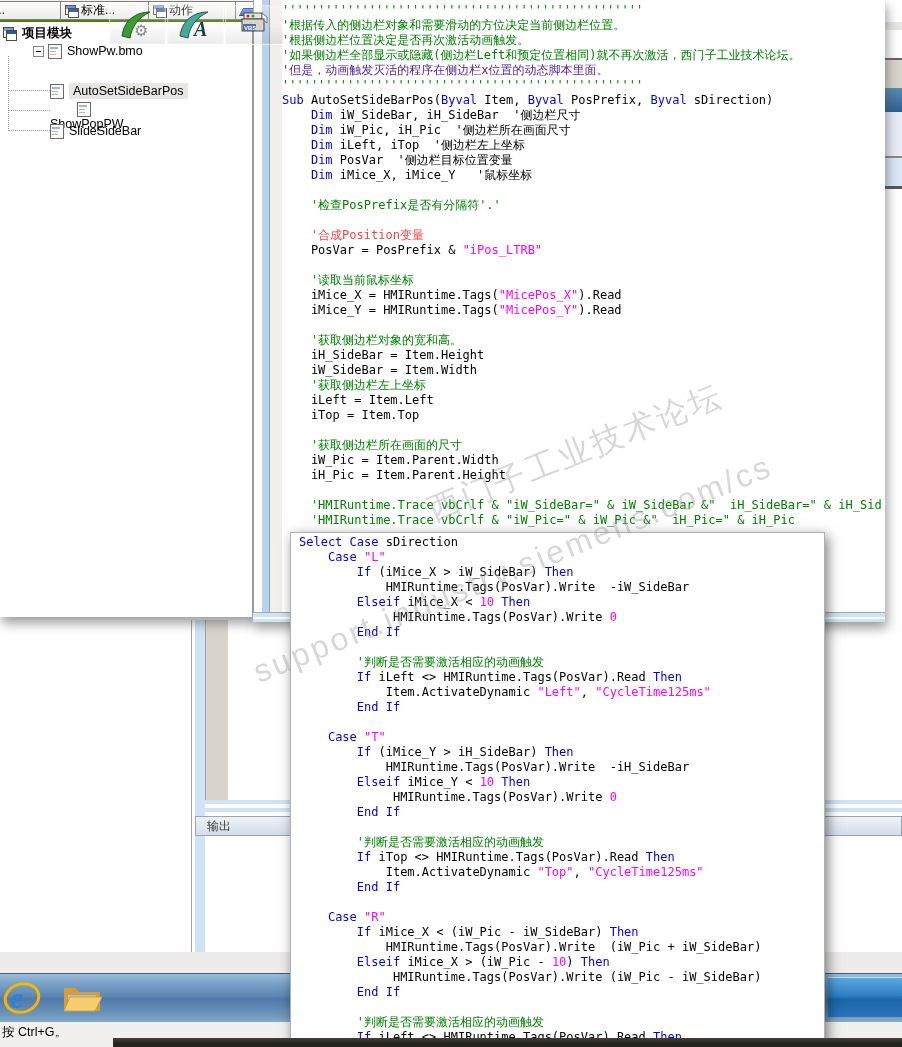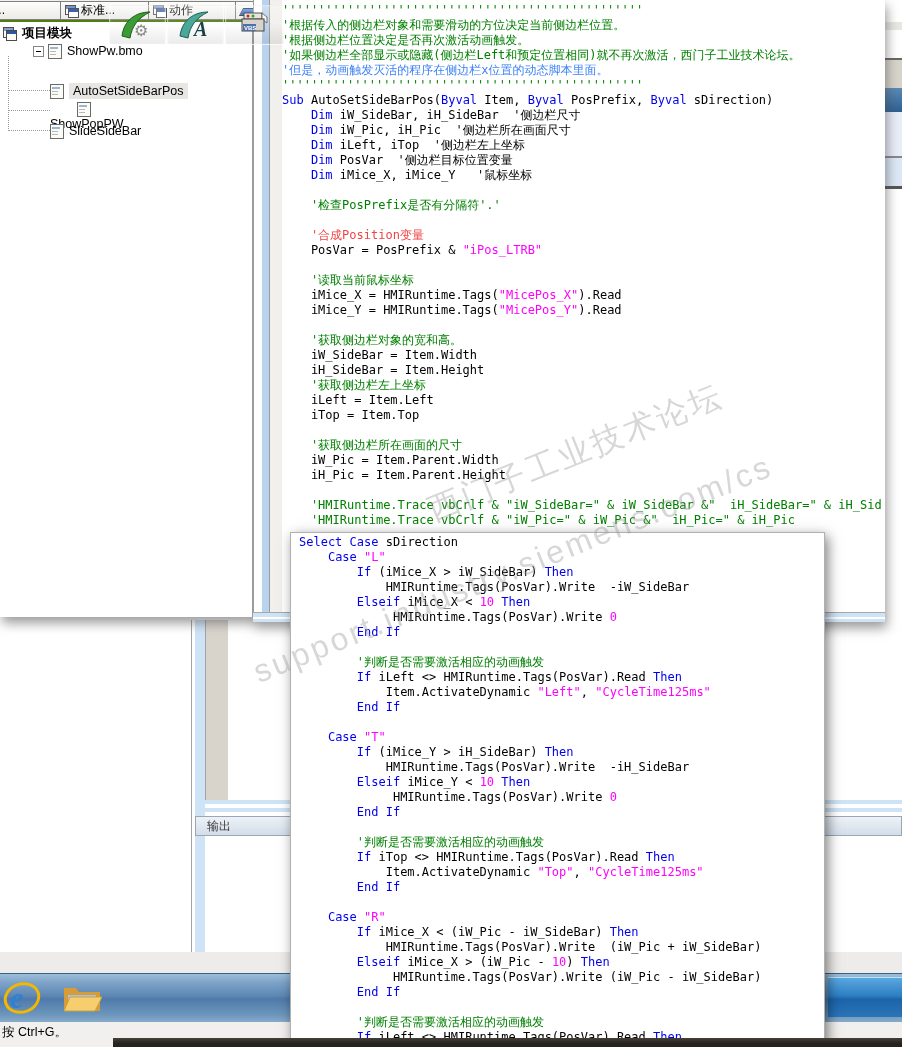--- a/index.html
+++ b/index.html
@@ -169,41 +169,41 @@
 
   <div id="editor-area">
     <div class="abs" style="left:0;top:0;width:1px;height:622px;background:#9c9c9c;"></div>
     <div class="abs" style="left:9px;top:0;width:7px;height:622px;background:#b9d3ee;border-right:1px solid #9c9c9c;"></div>
     <div class="abs" style="left:17px;top:0;width:12px;height:612px;background:#f2f0ec;"></div>
     <div id="main-code" class="code">
         <div class="cl"><span style="color:#008000">''''''''''''''''''''''''''''''''''''''''''''''''''</span></div>
         <div class="cl"><span style="color:#008000">'根据传入的侧边栏对象和需要滑动的方位决定当前侧边栏位置。</span></div>
         <div class="cl"><span style="color:#008000">'根据侧边栏位置决定是否再次激活动画触发。</span></div>
         <div class="cl"><span style="color:#008000">'如果侧边栏全部显示或隐藏(侧边栏Left和预定位置相同)就不再次激活，西门子工业技术论坛。</span></div>
-        <div class="cl"><span style="color:#3b82f6">'但是，动画触发灭活的程序在侧边栏x位置的动态脚本里面。</span></div>
+        <div class="cl"><span style="color:#4c1d95">'但是，动画触发灭活的程序在侧边栏x位置的动态脚本里面。</span></div>
         <div class="cl"><span style="color:#008000">''''''''''''''''''''''''''''''''''''''''''''''''''</span></div>
         <div class="cl"><span style="color:#0000ee">Sub</span> AutoSetSideBarPos(<span style="color:#0000ee">Byval</span> Item, <span style="color:#0000ee">Byval</span> PosPrefix, <span style="color:#0000ee">Byval</span> sDirection)</div>
         <div class="cl">    <span style="color:#0000ee">Dim</span> iW_SideBar, iH_SideBar  '侧边栏尺寸</div>
         <div class="cl">    <span style="color:#0000ee">Dim</span> iW_Pic, iH_Pic  '侧边栏所在画面尺寸</div>
         <div class="cl">    <span style="color:#0000ee">Dim</span> iLeft, iTop  '侧边栏左上坐标</div>
         <div class="cl">    <span style="color:#0000ee">Dim</span> PosVar  '侧边栏目标位置变量</div>
         <div class="cl">    <span style="color:#0000ee">Dim</span> iMice_X, iMice_Y   '鼠标坐标</div>
         <div class="cl">&nbsp;</div>
         <div class="cl"><span style="color:#008000">    '检查PosPrefix是否有分隔符'.'</span></div>
         <div class="cl">&nbsp;</div>
         <div class="cl"><span style="color:#ef4444">    '合成Position变量</span></div>
         <div class="cl">    PosVar = PosPrefix &amp; <span style="color:#ff00ff">"iPos_LTRB"</span></div>
         <div class="cl">&nbsp;</div>
         <div class="cl"><span style="color:#008000">    '读取当前鼠标坐标</span></div>
         <div class="cl">    iMice_X = HMIRuntime.Tags(<span style="color:#ff00ff">"MicePos_X"</span>).Read</div>
         <div class="cl">    iMice_Y = HMIRuntime.Tags(<span style="color:#ff00ff">"MicePos_Y"</span>).Read</div>
         <div class="cl">&nbsp;</div>
         <div class="cl"><span style="color:#008000">    '获取侧边栏对象的宽和高。</span></div>
+        <div class="cl">    iH_SideBar = Item.Height</div>
         <div class="cl">    iW_SideBar = Item.Width</div>
-        <div class="cl">    iH_SideBar = Item.Height</div>
         <div class="cl"><span style="color:#008000">    '获取侧边栏左上坐标</span></div>
         <div class="cl">    iLeft = Item.Left</div>
         <div class="cl">    iTop = Item.Top</div>
         <div class="cl">&nbsp;</div>
         <div class="cl"><span style="color:#008000">    '获取侧边栏所在画面的尺寸</span></div>
         <div class="cl">    iW_Pic = Item.Parent.Width</div>
         <div class="cl">    iH_Pic = Item.Parent.Height</div>
         <div class="cl">&nbsp;</div>
         <div class="cl"><span style="color:#008000">    'HMIRuntime.Trace vbCrlf &amp; "iW_SideBar=" &amp; iW_SideBar &amp;"  iH_SideBar=" &amp; iH_SideBar</span></div>
         <div class="cl"><span style="color:#008000">    'HMIRuntime.Trace vbCrlf &amp; "iW_Pic=" &amp; iW_Pic &amp;"  iH_Pic=" &amp; iH_Pic</span></div>

